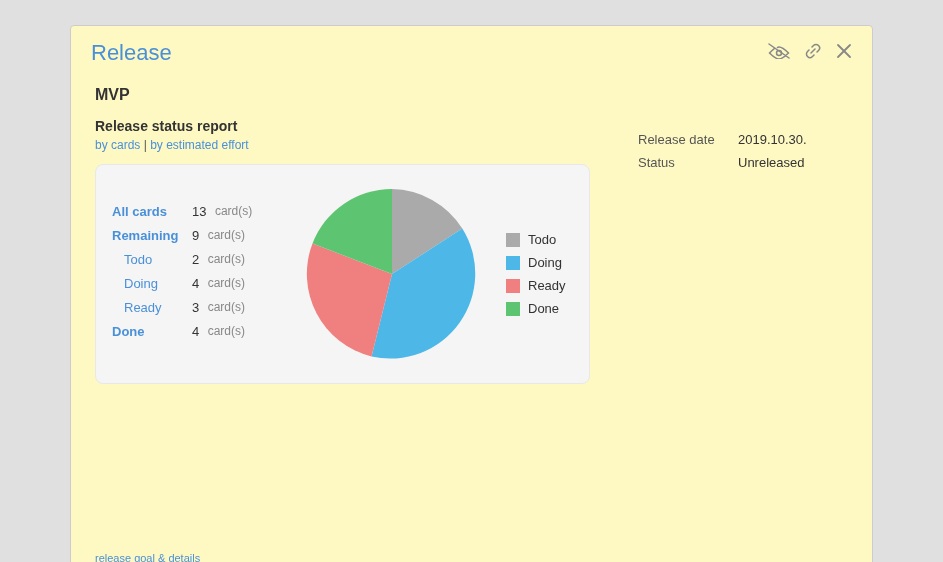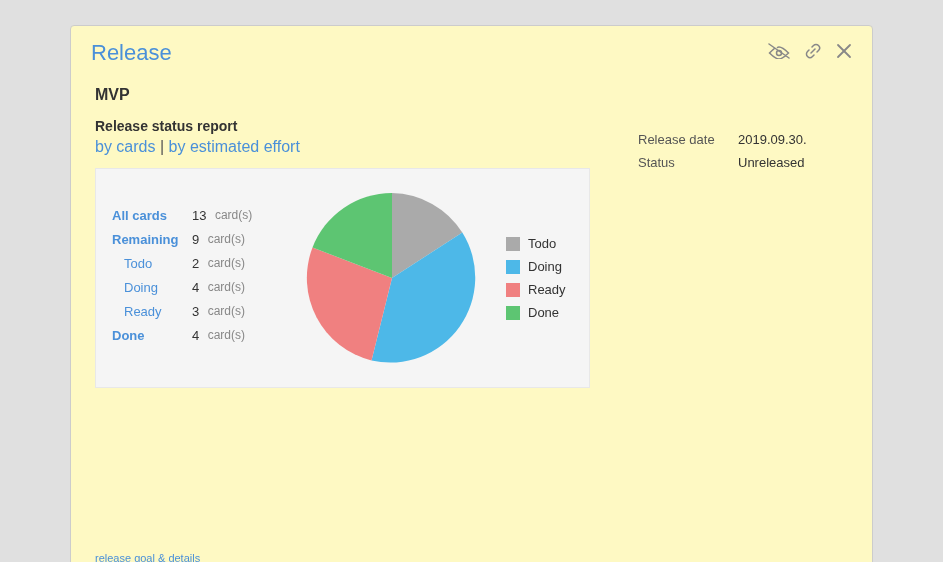--- a/index.html
+++ b/index.html
@@ -71,32 +71,32 @@
       padding-left: 30px;
       padding-top: 10px;
     }
     .report-title {
       font-size: 14px;
       font-weight: bold;
       color: #333;
       margin-bottom: 4px;
     }
     .report-subtitle {
-      font-size: 16px;
+      font-size: 12px;
       color: #555;
       margin-bottom: 12px;
     }
     .report-subtitle a {
       color: #4a90d9;
       text-decoration: none;
     }
     .chart-container {
       background: #f5f5f5;
       border: 1px solid #e8e8e8;
-      border-radius: 0;
+      border-radius: 8px;
       padding: 16px;
       display: flex;
       align-items: center;
       gap: 30px;
       flex: 1;
       max-height: 220px;
     }
     .stats-list {
       min-width: 160px;
     }
@@ -290,21 +290,21 @@
 
         <div class="bottom-link">
           <a>release goal &amp; details</a>
         </div>
       </div>
 
       <div class="right-panel">
         <div class="info-table">
           <div class="info-row">
             <span class="info-key">Release date</span>
-            <span class="info-value">2019.09.30.</span>
+            <span class="info-value">2019.10.30.</span>
           </div>
           <div class="info-row">
             <span class="info-key">Status</span>
             <span class="info-value">Unreleased</span>
           </div>
         </div>
       </div>
     </div>
   </div>
 </div>

